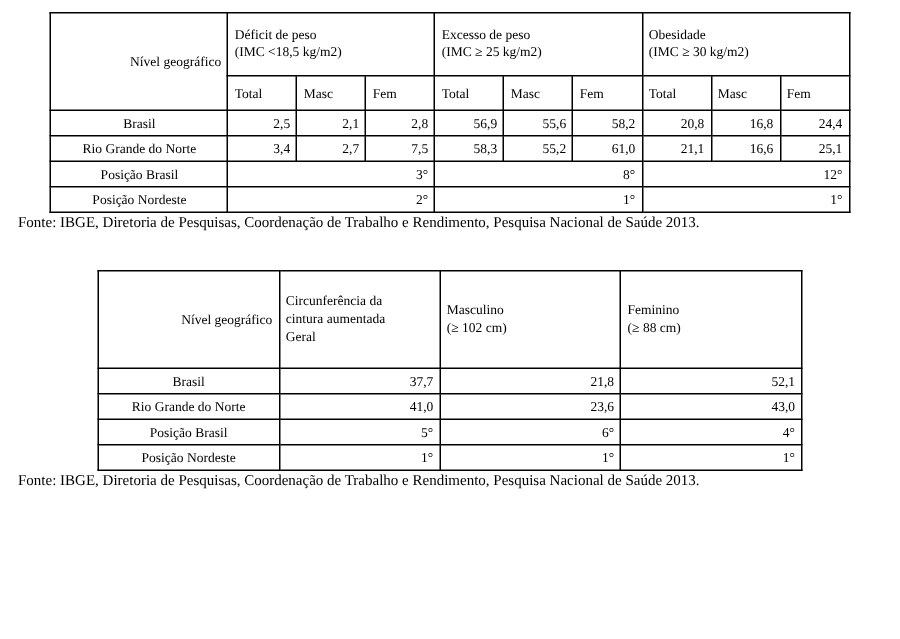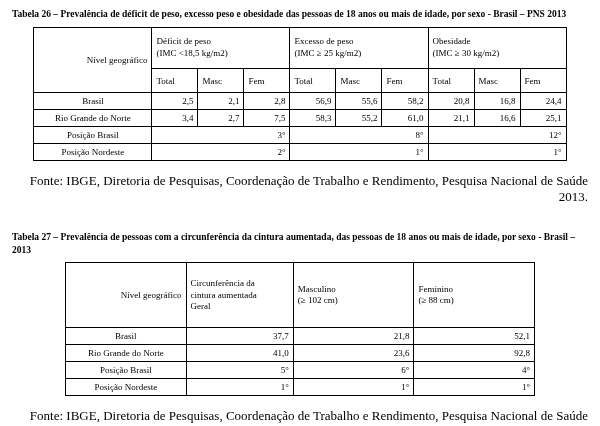--- a/index.html
+++ b/index.html
@@ -48,35 +48,34 @@
   }
   .rowlabel {
     text-align: center;
     padding-left: 5px;
   }
   .subhdr {
     text-align: left;
     font-weight: bold;
   }
   .source {
-    font-size: 13px;
-    margin-top: 12px;
-    text-align: right;
+    font-size: 10px;
+    margin-top: 1px;
+    text-align: left;
   }
   .spacer1 { height: 26px; }
   .t1 { width: 530px; }
   .t2 { width: 470px; }
   .geo-col { height: 58px; }
 </style>
 </head>
 <body>
 
 <div class="page">
 
-  <div class="tbl-caption">Tabela 26 – Prevalência de déficit de peso, excesso peso e obesidade das pessoas de 18 anos ou mais de idade, por sexo - Brasil – PNS 2013</div>
 
   <table class="data t1">
     <colgroup>
       <col style="width:118px">
       <col style="width:46px">
         <col style="width:46px">
         <col style="width:46px">
       <col style="width:46px">
         <col style="width:46px">
         <col style="width:46px">
@@ -149,21 +148,20 @@
         <td colspan="3" class="ctr bold">1°</td>
         <td colspan="3" class="ctr bold">1°</td>
       </tr>
     </tbody>
   </table>
 
   <div class="source">Fonte: IBGE, Diretoria de Pesquisas, Coordenação de Trabalho e Rendimento, Pesquisa Nacional de Saúde 2013.</div>
 
   <div class="spacer1"></div>
 
-  <div class="tbl-caption">Tabela 27 – Prevalência de pessoas com a circunferência da cintura aumentada, das pessoas de 18 anos ou mais de idade, por sexo - Brasil – 2013</div>
 
   <table class="data t2">
     <colgroup>
       <col style="width:118px">
       <col style="width:105px">
       <col style="width:118px">
       <col style="width:118px">
     </colgroup>
     <tbody>
       <tr>
@@ -186,21 +184,21 @@
       <tr>
         <td class="rowlabel">Brasil</td>
         <td class="ctr">37,7</td>
         <td class="ctr">21,8</td>
         <td class="ctr">52,1</td>
       </tr>
       <tr>
         <td class="rowlabel">Rio Grande do Norte</td>
         <td class="ctr bold">41,0</td>
         <td class="ctr">23,6</td>
-        <td class="ctr">92,8</td>
+        <td class="ctr">43,0</td>
       </tr>
       <tr>
         <td class="rowlabel">Posição Brasil</td>
         <td class="ctr bold">5°</td>
         <td class="ctr bold">6°</td>
         <td class="ctr bold">4°</td>
       </tr>
       <tr>
         <td class="rowlabel">Posição Nordeste</td>
         <td class="ctr bold">1°</td>

